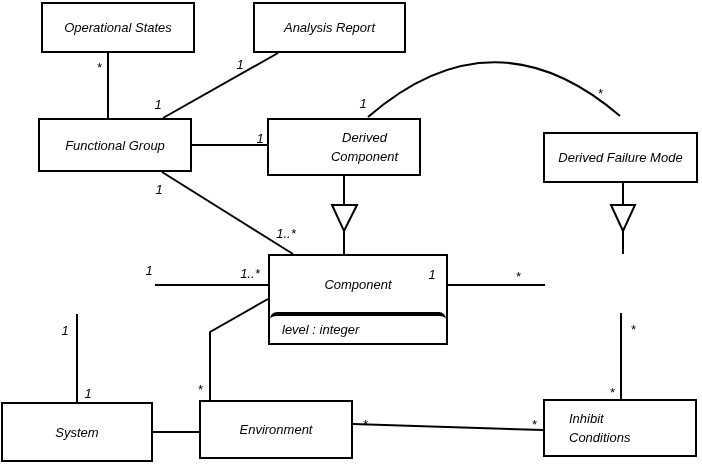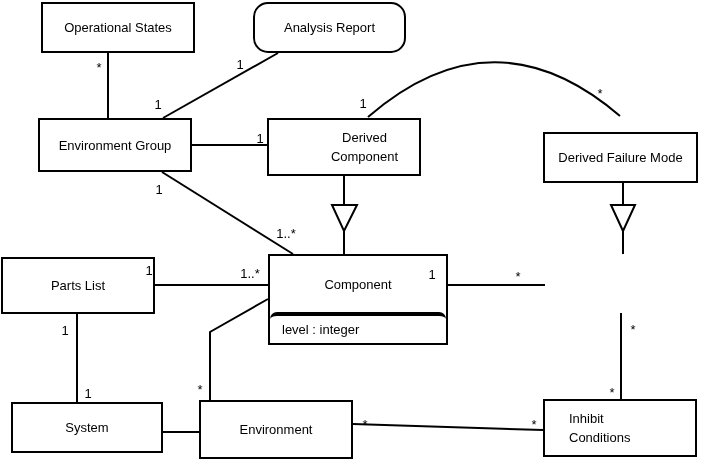--- a/index.html
+++ b/index.html
@@ -2,20 +2,21 @@
 <html><head>
 <meta charset="utf-8">
 <style>
   html,body { margin:0; padding:0; background:#ffffff; }
   .stage {
     position:relative;
     width:702px; height:464px;
     background:#ffffff;
     font-family:"Liberation Sans", sans-serif;
     overflow:hidden;
+    font-style:italic;
   }
   .edge-layer { position:absolute; left:0; top:0; z-index:1; }
   .node {
     position:absolute;
     box-sizing:border-box;
     background:#ffffff;
     border:2px solid #000000;
     z-index:2;
     color:#000000;
     font-size:13px;
@@ -72,42 +73,39 @@
       <path d="M621,313 L621,399" fill="none" stroke="#000000" stroke-width="2"></path>
       <path d="M268,299 L210,332 L210,400" fill="none" stroke="#000000" stroke-width="2"></path>
       <path d="M344,176 L344,205 M344,231 L344,254" fill="none" stroke="#000000" stroke-width="2"></path>
       <path d="M623,177 L623,205 M623,231 L623,254" fill="none" stroke="#000000" stroke-width="2"></path>
       <polygon points="332,205 357,205 344,231" fill="#ffffff" stroke="#000000" stroke-width="2"></polygon>
       <polygon points="611,205 635,205 623,231" fill="#ffffff" stroke="#000000" stroke-width="2"></polygon>
     </svg>
     <div class="node" style="left: 41px; top: 2px; width: 154px; height: 51px;">
       <div class="node-main">Operational States</div>
     </div>
-    <div class="node" style="left: 253px; top: 2px; width: 153px; height: 51px; border-radius: 15px;">
+    <div class="node" style="left: 253px; top: 2px; width: 153px; height: 51px;">
       <div class="node-main">Analysis Report</div>
     </div>
     <div class="node" style="left: 38px; top: 118px; width: 154px; height: 54px;">
-      <div class="node-main">Environment Group</div>
+      <div class="node-main">Functional Group</div>
     </div>
     <div class="node" style="left: 267px; top: 118px; width: 154px; height: 58px; padding-left: 41px;">
       <div class="node-main">Derived Component</div>
     </div>
     <div class="node" style="left: 543px; top: 116px; width: 155px; height: 51px; margin-top: 16px;">
       <div class="node-main">Derived Failure Mode</div>
     </div>
-    <div class="node" style="left: 1px; top: 257px; width: 154px; height: 57px;">
-      <div class="node-main">Parts List</div>
-    </div>
     <div class="node" style="left: 268px; top: 254px; width: 180px; height: 91px;">
       <div class="node-main">Component</div>
       <div class="node-attrs" style="height: 27px;">
         <span>level : integer</span>
       </div>
     </div>
-    <div class="node" style="left: 11px; top: 402px; width: 152px; height: 51px;">
+    <div class="node" style="left: 1px; top: 402px; width: 152px; height: 60px;">
       <div class="node-main">System</div>
     </div>
     <div class="node" style="left: 199px; top: 400px; width: 154px; height: 59px;">
       <div class="node-main">Environment</div>
     </div>
     <div class="node" style="left: 543px; top: 399px; width: 154px; height: 58px;">
       <div class="node-main align-left">Inhibit
 Conditions</div>
     </div>
     <span class="mult" style="left: 99px; top: 67px;">*</span>

